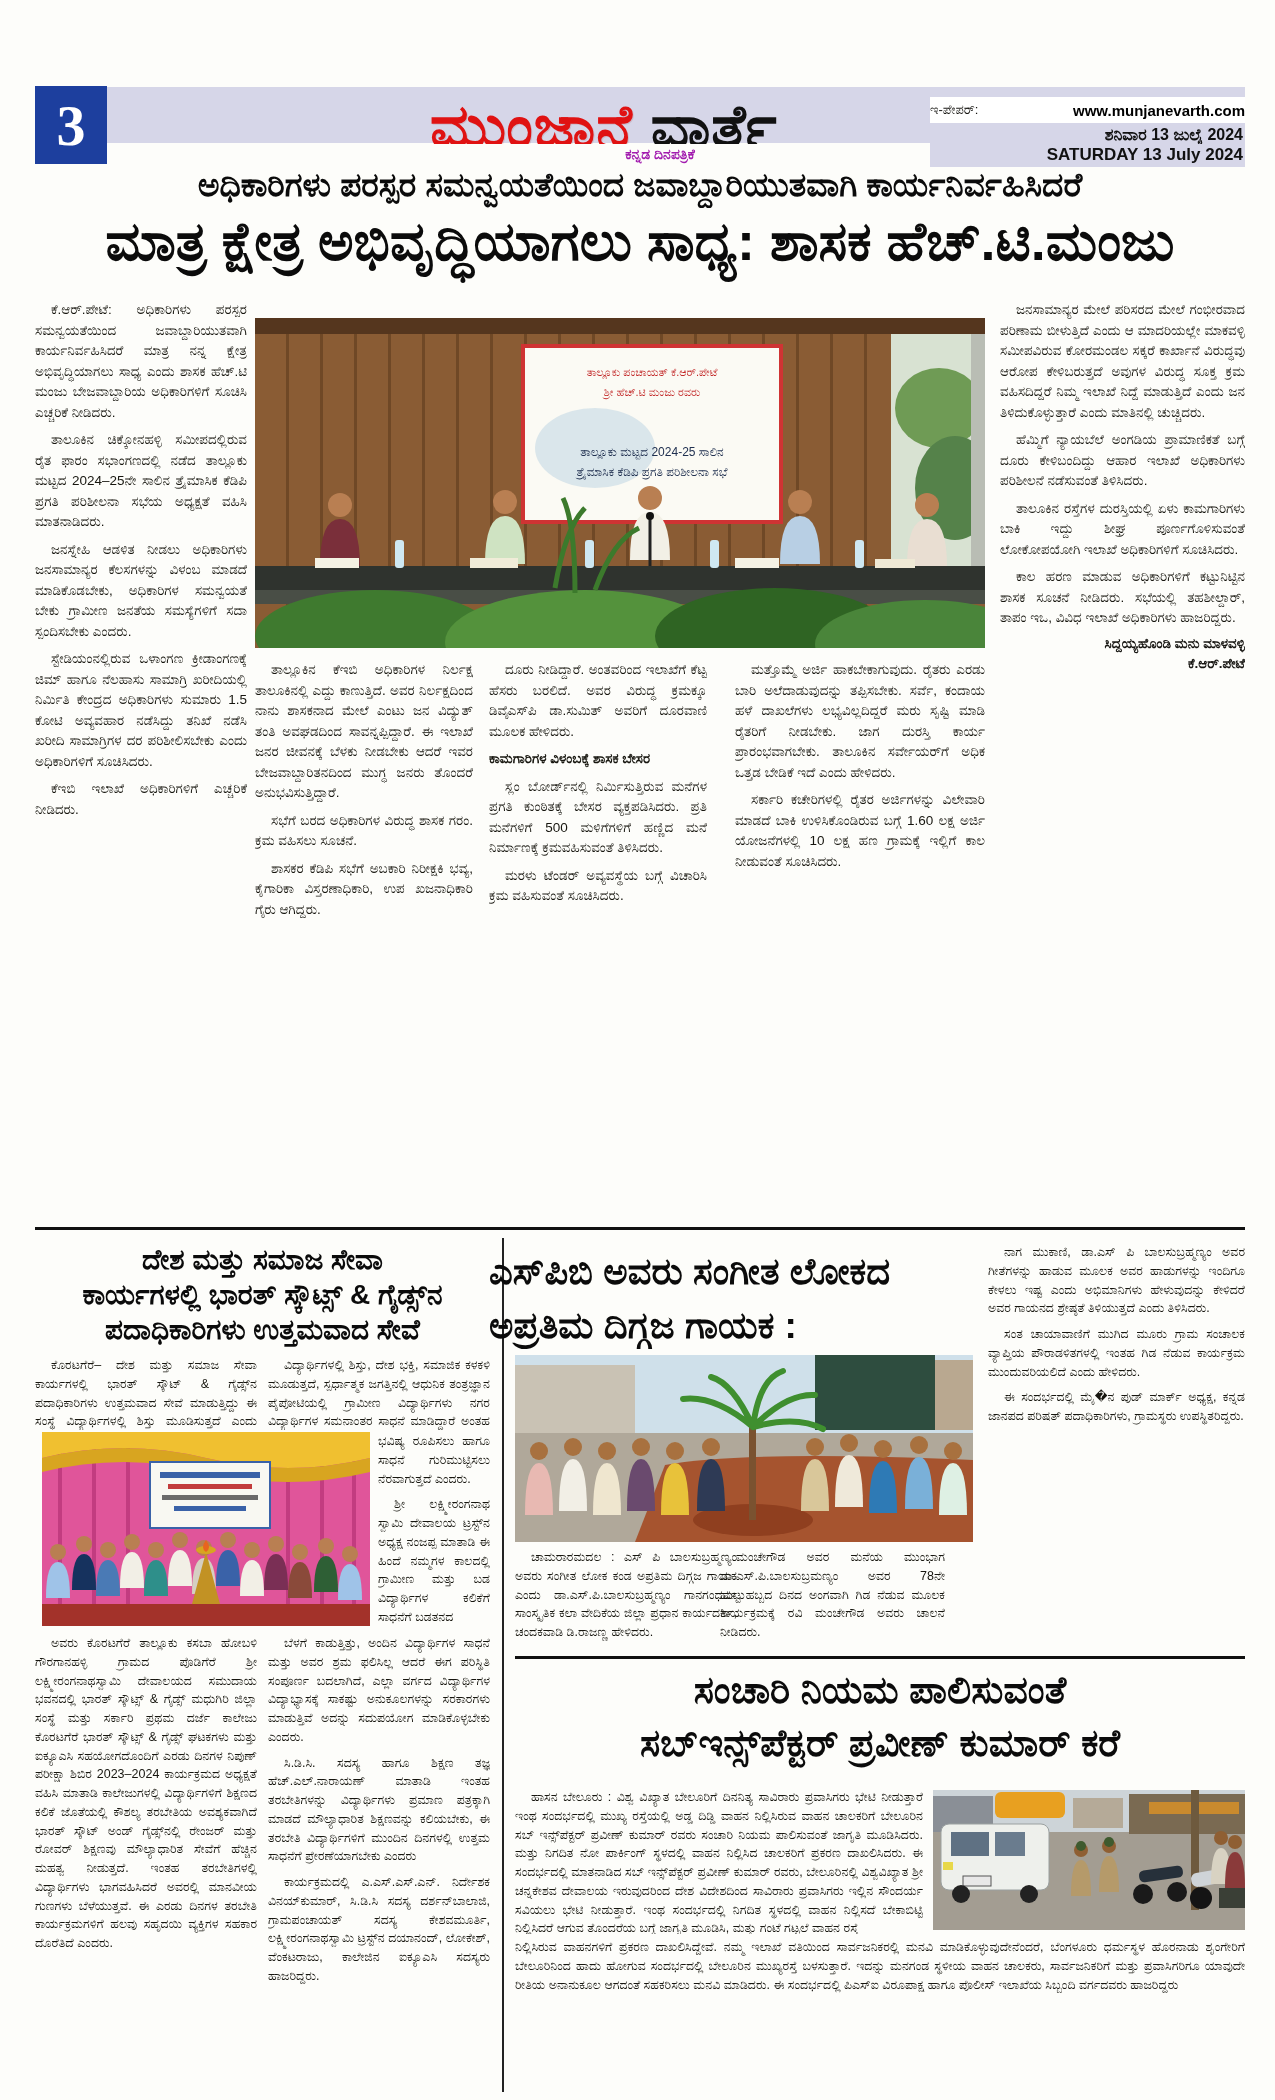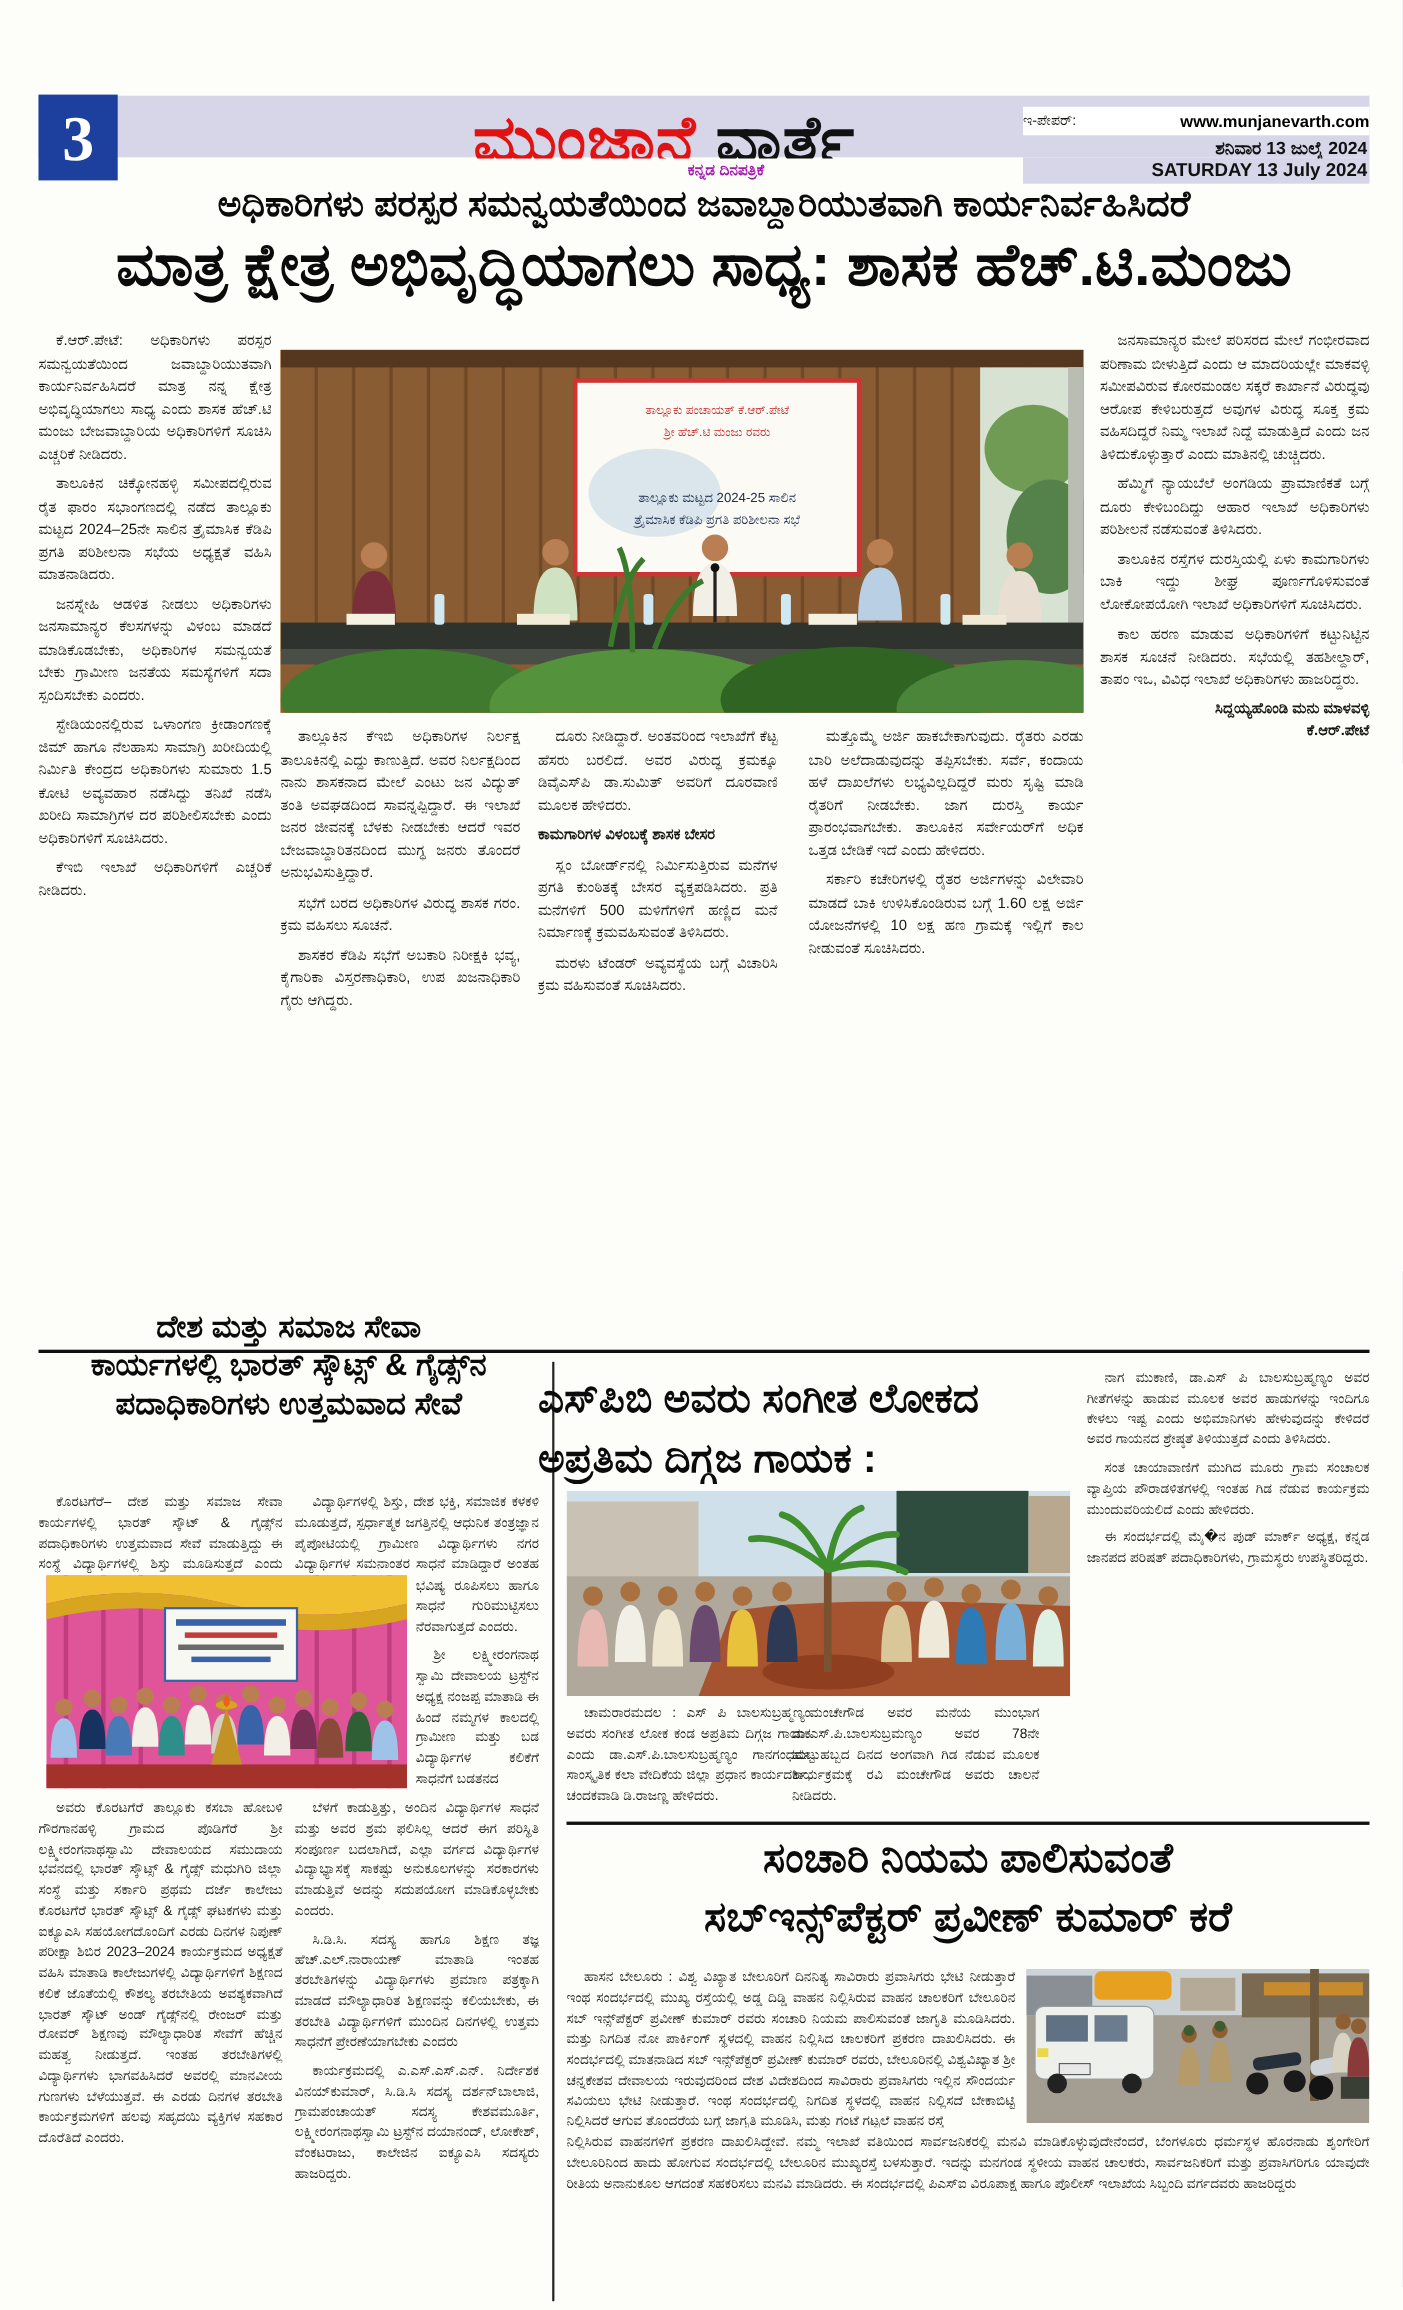--- a/index.html
+++ b/index.html
@@ -141,21 +141,21 @@
     <p class="bp">ತಾಲೂಕಿನ ರಸ್ತೆಗಳ ದುರಸ್ತಿಯಲ್ಲಿ ಏಳು ಕಾಮಗಾರಿಗಳು ಬಾಕಿ ಇದ್ದು ಶೀಘ್ರ ಪೂರ್ಣಗೊಳಿಸುವಂತೆ ಲೋಕೋಪಯೋಗಿ ಇಲಾಖೆ ಅಧಿಕಾರಿಗಳಿಗೆ ಸೂಚಿಸಿದರು.</p>
     <p class="bp">ಕಾಲ ಹರಣ ಮಾಡುವ ಅಧಿಕಾರಿಗಳಿಗೆ ಕಟ್ಟುನಿಟ್ಟಿನ ಶಾಸಕ ಸೂಚನೆ ನೀಡಿದರು. ಸಭೆಯಲ್ಲಿ ತಹಶೀಲ್ದಾರ್, ತಾಪಂ ಇಒ, ವಿವಿಧ ಇಲಾಖೆ ಅಧಿಕಾರಿಗಳು ಹಾಜರಿದ್ದರು.</p>
     <p class="signoff">ಸಿದ್ದಯ್ಯಹೊಂಡಿ ಮನು ಮಾಳವಳ್ಳಿ</p>
     <p class="signoff">ಕೆ.ಆರ್.ಪೇಟೆ</p>
   </div>
 
   <div class="abs rule-h" style="left:35px;top:1227px;width:1210px;height:3px"></div>
 
   <div class="abs rule-v" style="left:502px;top:1238px;width:2px;height:854px"></div>
 
-  <div class="abs h-sec" style="left:35px;top:1188px;width:455px;height:108px;font-size:28px;line-height:1.25">
+  <div class="abs h-sec" style="left:35px;top:1242px;width:455px;height:108px;font-size:28px;line-height:1.25">
     <div>ದೇಶ ಮತ್ತು ಸಮಾಜ ಸೇವಾ</div>
     <div>ಕಾರ್ಯಗಳಲ್ಲಿ ಭಾರತ್ ಸ್ಕೌಟ್ಸ್ &amp; ಗೈಡ್ಸ್‌ನ</div>
     <div>ಪದಾಧಿಕಾರಿಗಳು ಉತ್ತಮವಾದ ಸೇವೆ</div>
   </div>
   <div class="abs" style="left:35px;top:1356px;width:222px;height:74px">
     <p class="bp small">ಕೊರಟಗೆರೆ– ದೇಶ ಮತ್ತು ಸಮಾಜ ಸೇವಾ ಕಾರ್ಯಗಳಲ್ಲಿ ಭಾರತ್ ಸ್ಕೌಟ್ &amp; ಗೈಡ್ಸ್‌ನ ಪದಾಧಿಕಾರಿಗಳು ಉತ್ತಮವಾದ ಸೇವೆ ಮಾಡುತ್ತಿದ್ದು ಈ ಸಂಸ್ಥೆ ವಿದ್ಯಾರ್ಥಿಗಳಲ್ಲಿ ಶಿಸ್ತು ಮೂಡಿಸುತ್ತದೆ ಎಂದು ಪ್ರಾಂಶುಪಾಲ ಈರಪ್ಪನಾಯಕ ಡಿ.ಎಸ್. ತಿಳಿಸಿದರು.</p>
   </div>
   <div class="abs" style="left:268px;top:1356px;width:222px;height:74px">
     <p class="bp small">ವಿದ್ಯಾರ್ಥಿಗಳಲ್ಲಿ ಶಿಸ್ತು, ದೇಶ ಭಕ್ತಿ, ಸಮಾಜಿಕ ಕಳಕಳಿ ಮೂಡುತ್ತದೆ, ಸ್ಪರ್ಧಾತ್ಮಕ ಜಗತ್ತಿನಲ್ಲಿ ಆಧುನಿಕ ತಂತ್ರಜ್ಞಾನ ಪೈಪೋಟಿಯಲ್ಲಿ ಗ್ರಾಮೀಣ ವಿದ್ಯಾರ್ಥಿಗಳು ನಗರ ವಿದ್ಯಾರ್ಥಿಗಳ ಸಮನಾಂತರ ಸಾಧನೆ ಮಾಡಿದ್ದಾರೆ ಅಂತಹ ವಿದ್ಯಾರ್ಥಿಗಳಿಗೆ ಈ ತರಬೇತಿ</p>
   </div>

